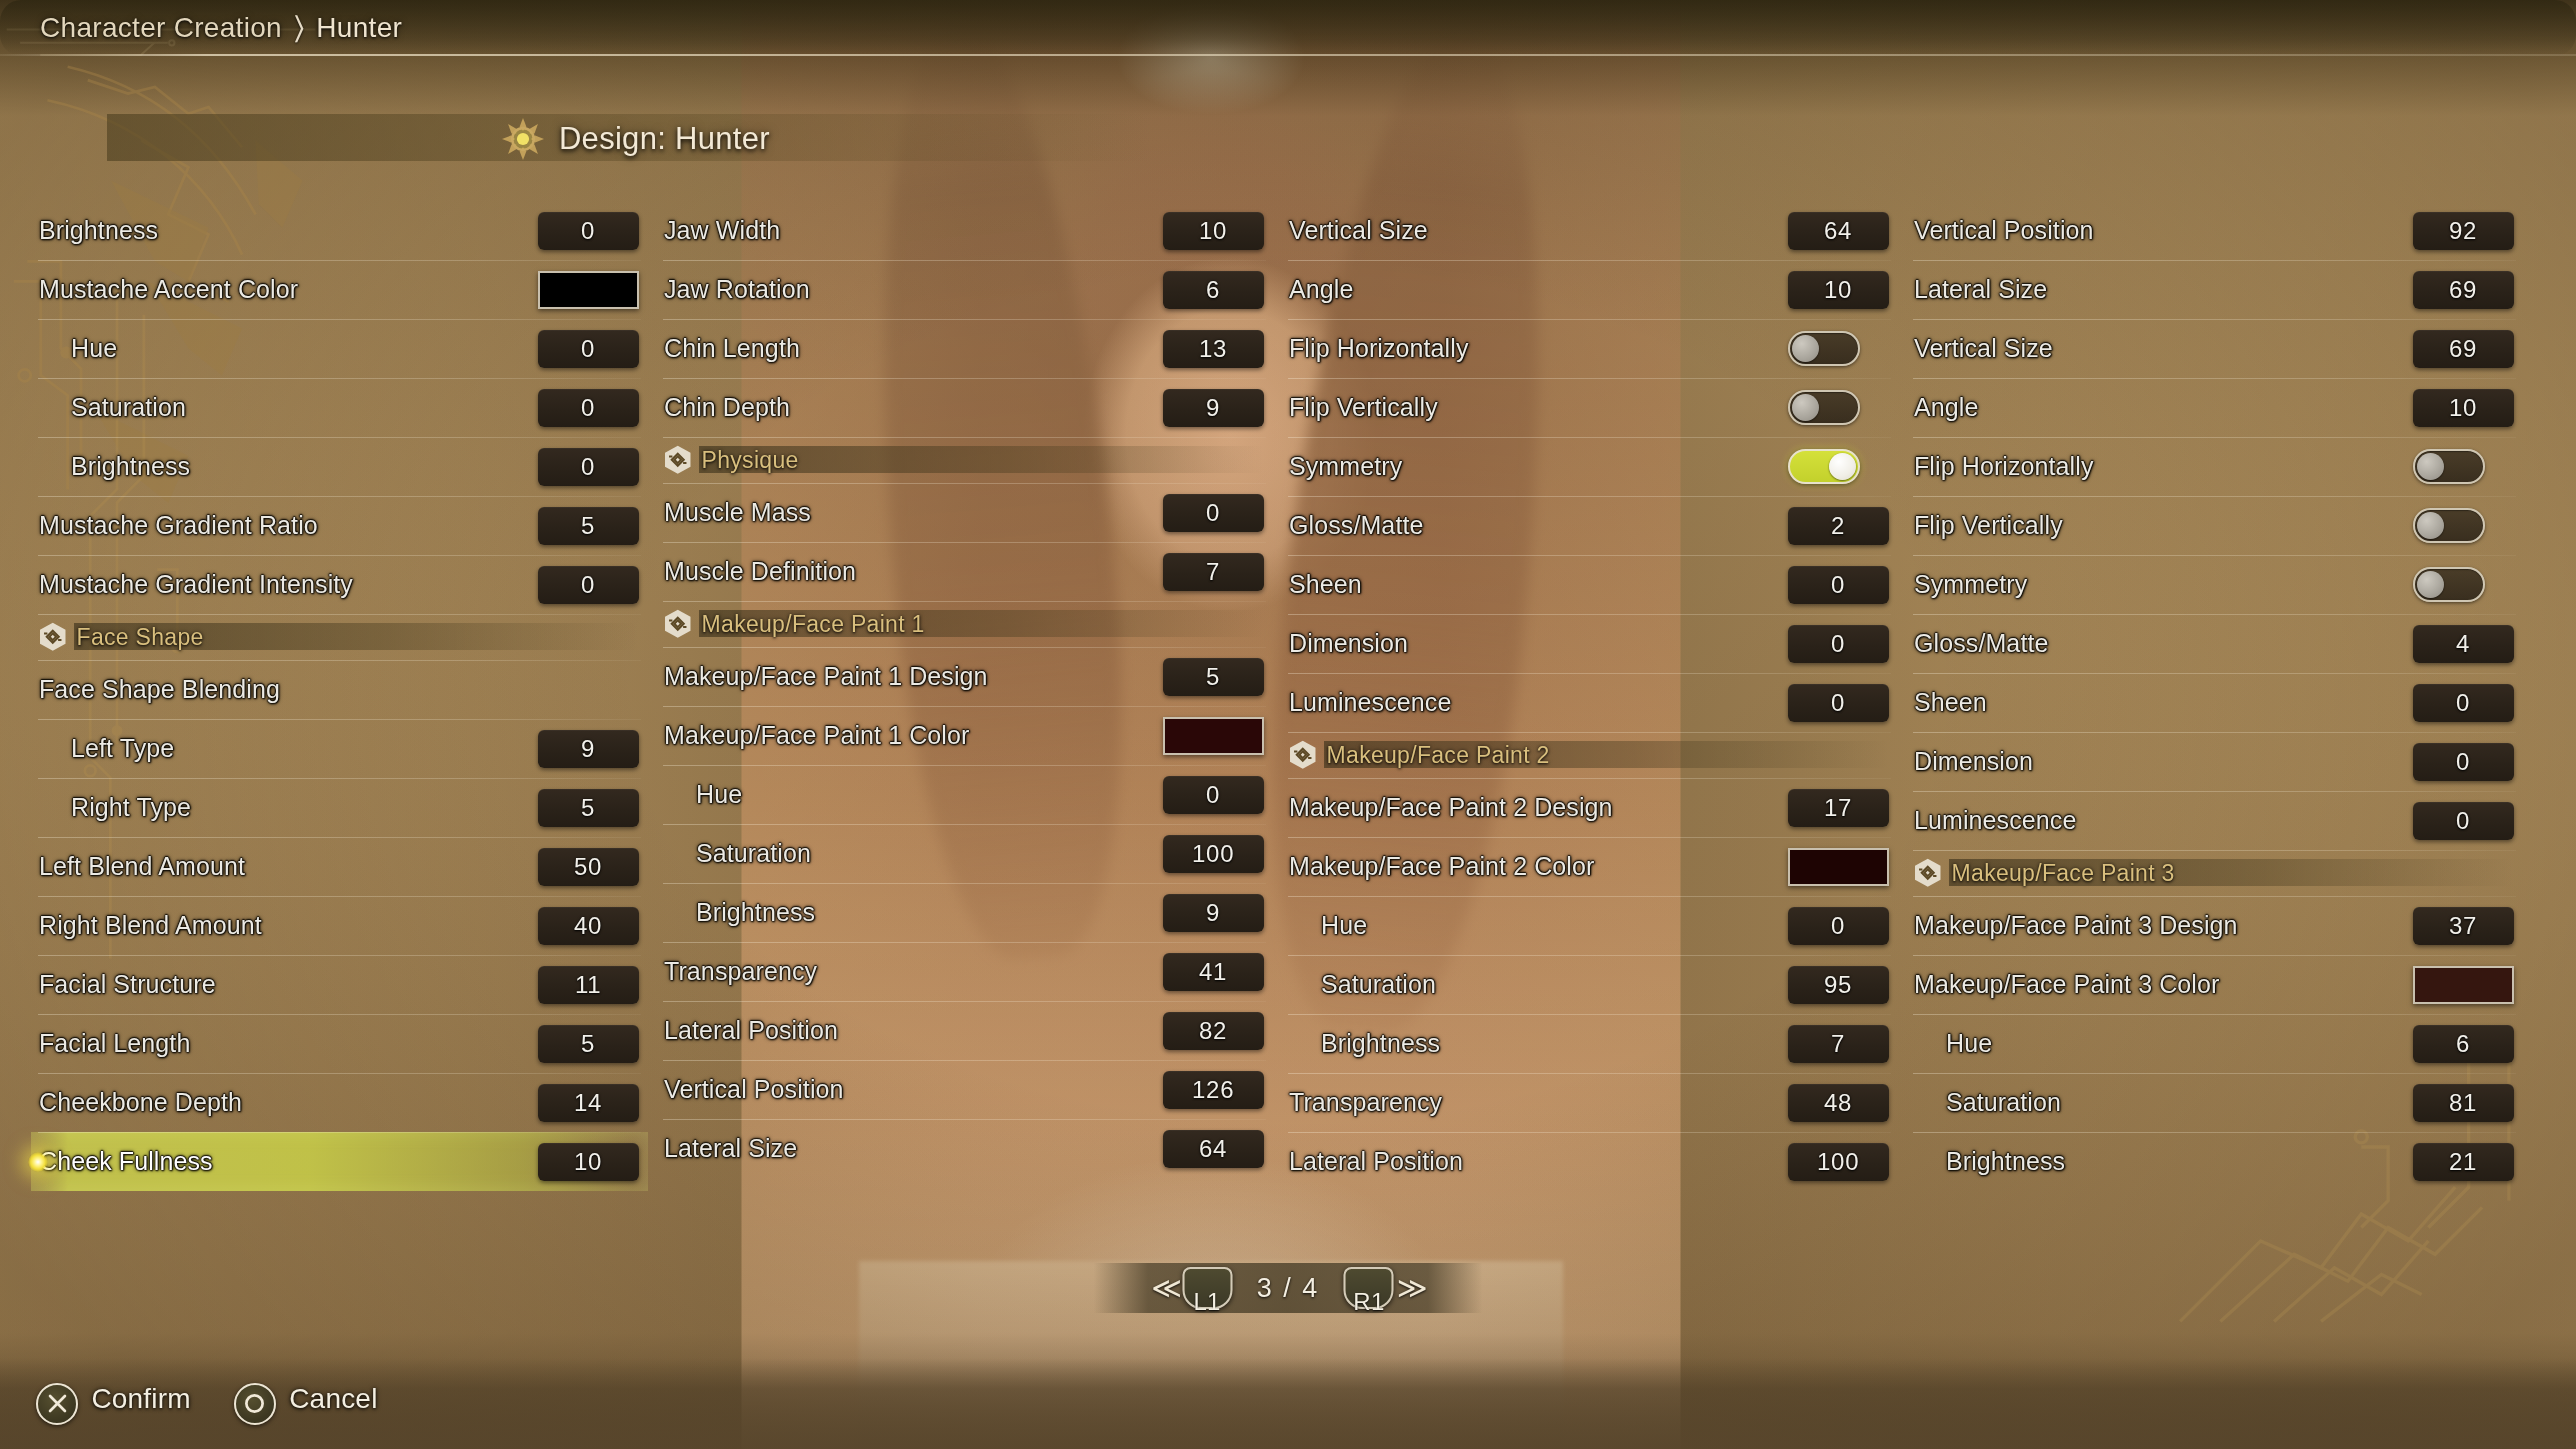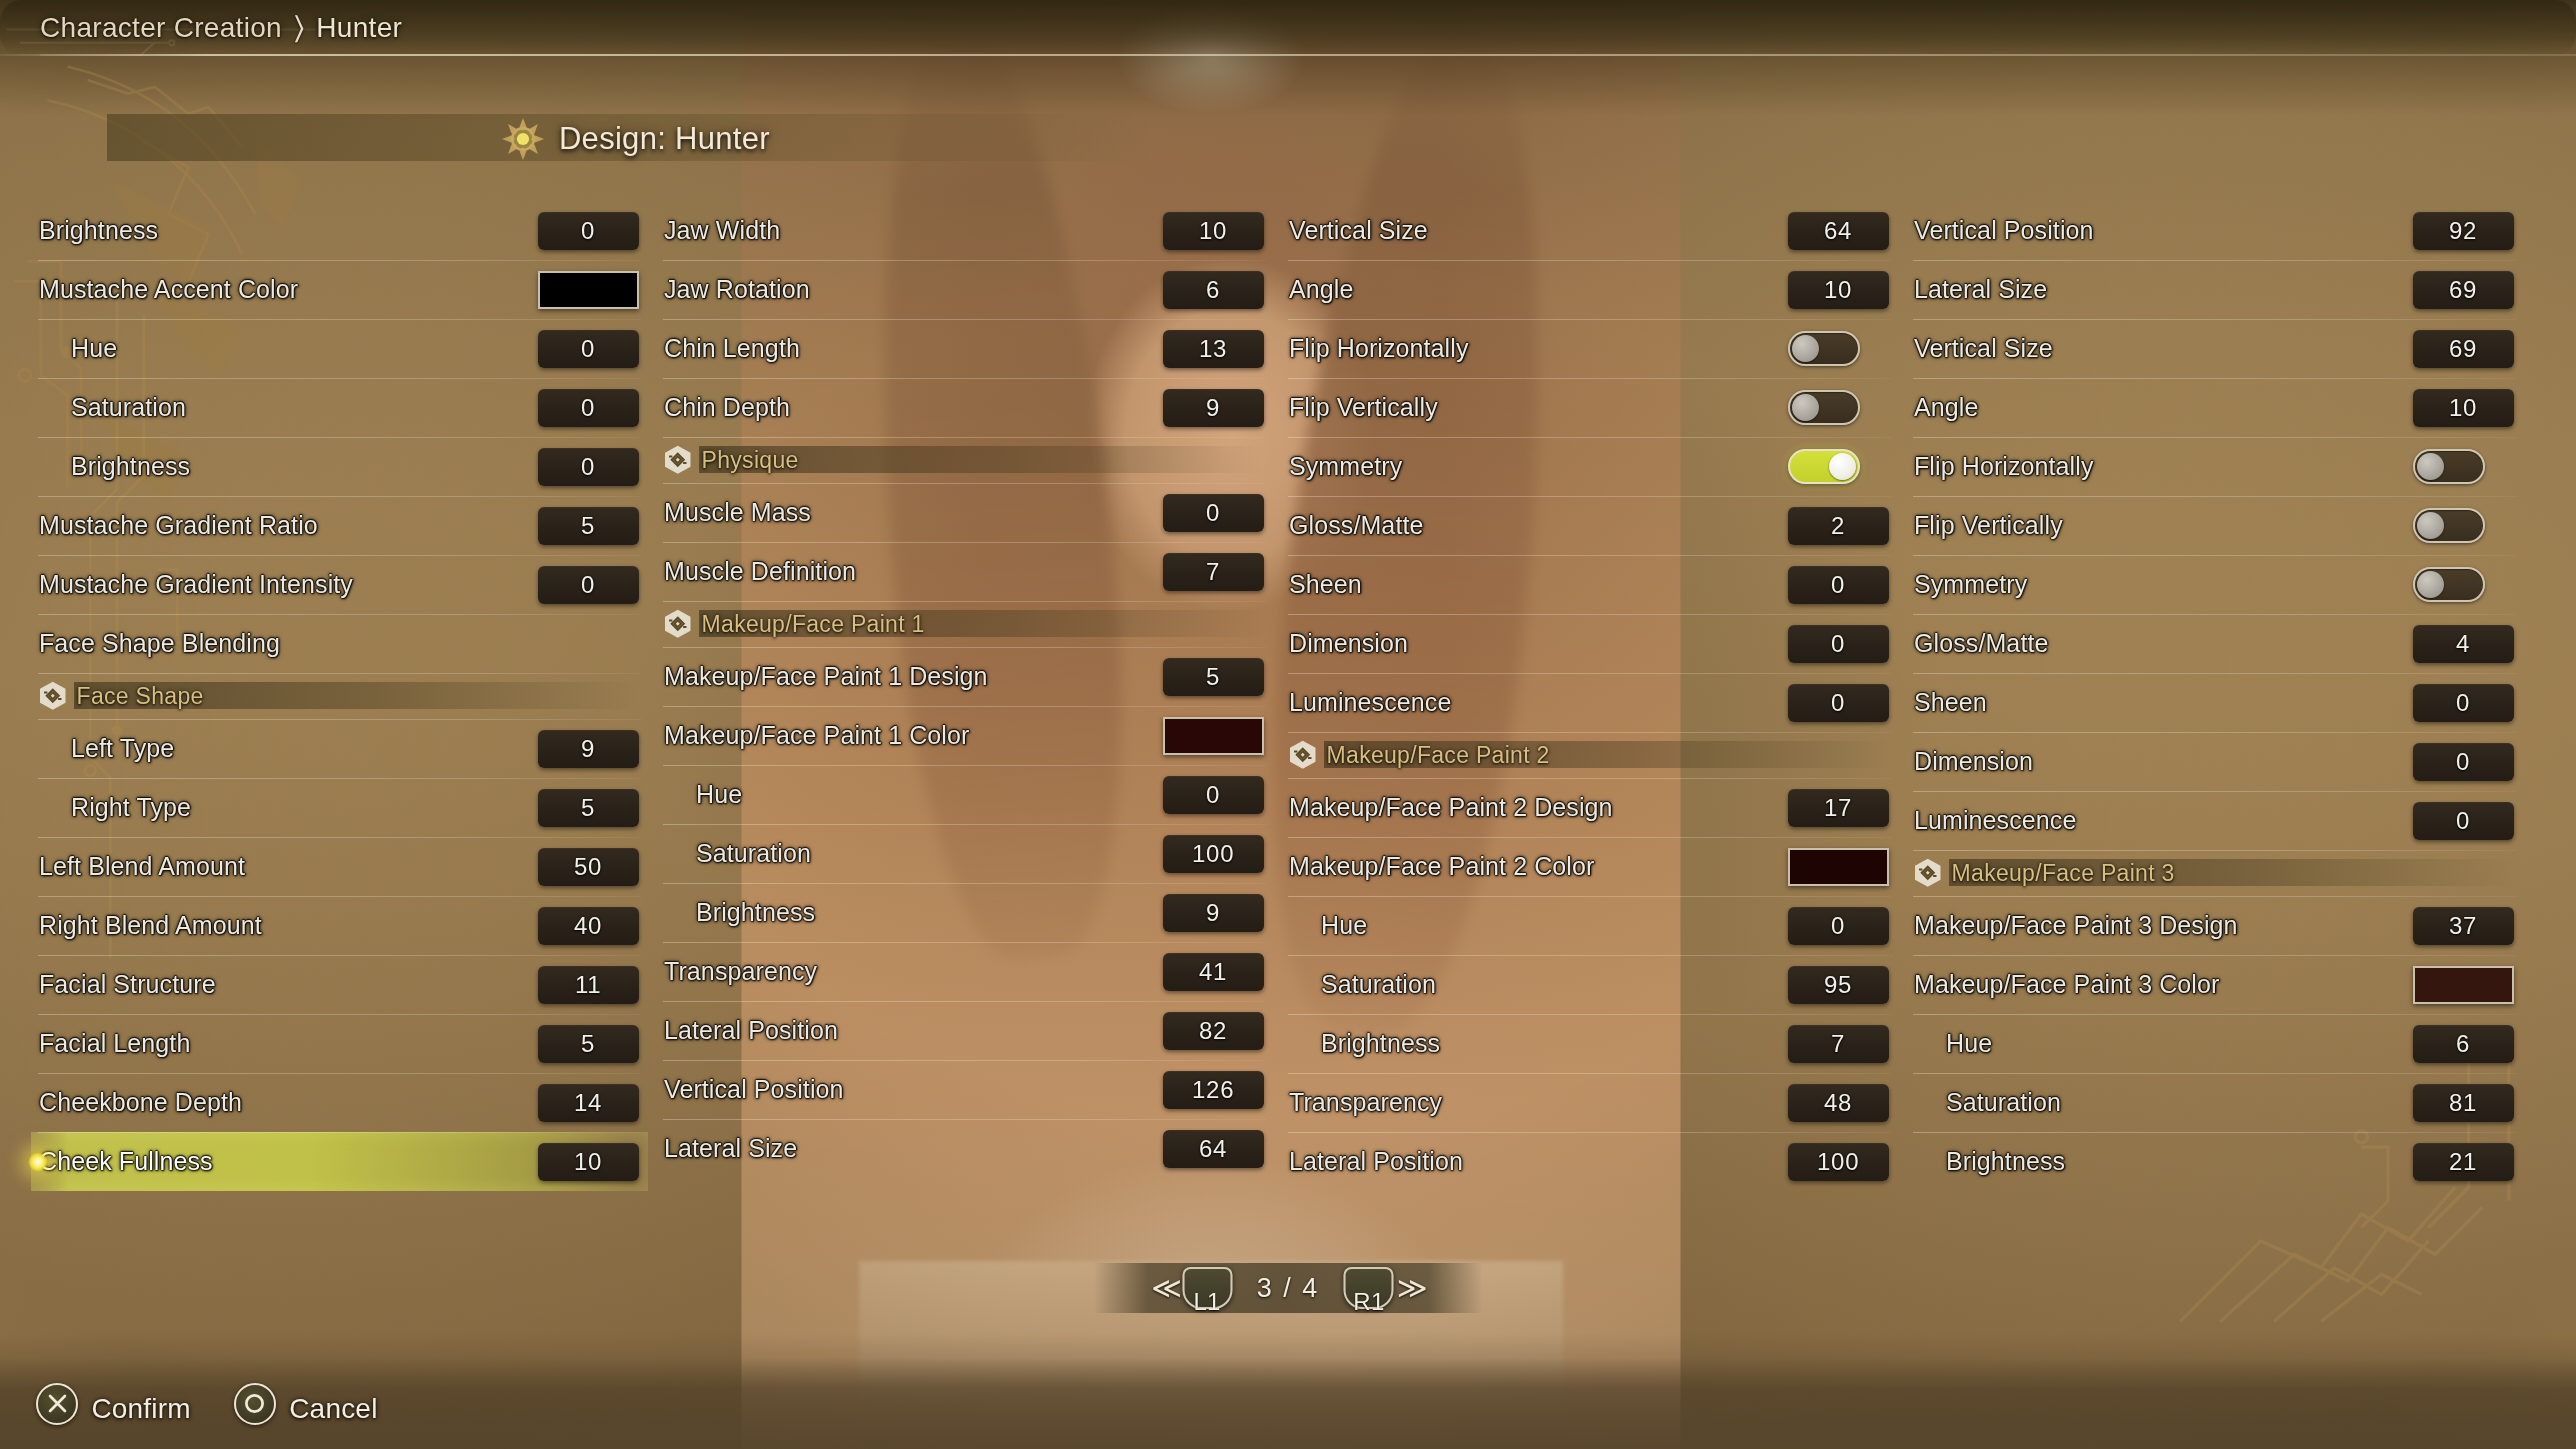--- a/index.html
+++ b/index.html
@@ -207,21 +207,21 @@
     font-size:27px;color:#f4efe2;letter-spacing:2px;margin:0 22px;
     text-shadow:0 1.3px 2.7px rgba(0,0,0,.95);
   }
 
   
   #footer{
     position:absolute;left:0;bottom:0;width:100%;height:91px;
     display:flex;align-items:center;gap:43px;padding-left:36px;box-sizing:border-box;
     background:linear-gradient(180deg,rgba(64,50,30,0) 0%,rgba(78,62,38,.55) 34%,rgba(88,70,44,.80) 100%);
   }
-  .fbtn{display:flex;align-items:flex-end;gap:13.4px;}
+  .fbtn{display:flex;align-items:flex-start;gap:13.4px;}
   .fbtn-glyph{
     width:42px;height:42px;border-radius:50%;box-sizing:border-box;
     border:2.7px solid #ece5d4;
     background:radial-gradient(circle at 42% 36%, rgba(86,80,48,.95) 0%, rgba(58,54,32,.95) 70%);
     display:flex;align-items:center;justify-content:center;
     box-shadow:0 1.3px 4px rgba(0,0,0,.6);
     position:relative;
   }
   .fbtn-label{
     font-size:28px;color:#f4efe2;letter-spacing:0.2px;
@@ -357,37 +357,37 @@
         <span class="val-box">
           <span>5</span>
         </span>
       </div>
       <div class="row">
         <span class="row-label">Mustache Gradient Intensity</span>
         <span class="val-box">
           <span>0</span>
         </span>
       </div>
-      <div class="row">
-        <span class="row-label">Face Shape Blending</span>
-        <span class="val-box" style="visibility: hidden;"></span>
-      </div>
       <div class="row section">
         <div class="sec-inner">
           <div class="sec-bg"></div>
           <span class="sec-emblem"><svg width="29.5" height="29.5" viewBox="0 0 44 44">
   <polygon points="22,1 41,11.5 41,32.5 22,43 3,32.5 3,11.5" fill="#e8e2d2" opacity="0.95"></polygon>
   <g stroke="#5d4a26" stroke-width="3" fill="none">
     <path d="M13 22 L22 13 L31 22 L22 31 Z"></path>
     <path d="M17 22 L22 17 L27 22 L22 27 Z"></path>
     <path d="M9 17 L14 17 M30 27 L35 27"></path>
   </g>
 </svg></span>
           <span class="sec-label">Face Shape</span>
         </div>
+      </div>
+      <div class="row">
+        <span class="row-label">Face Shape Blending</span>
+        <span class="val-box" style="visibility: hidden;"></span>
       </div>
       <div class="row indent1">
         <span class="row-label">Left Type</span>
         <span class="val-box">
           <span>9</span>
         </span>
       </div>
       <div class="row indent1">
         <span class="row-label">Right Type</span>
         <span class="val-box">

